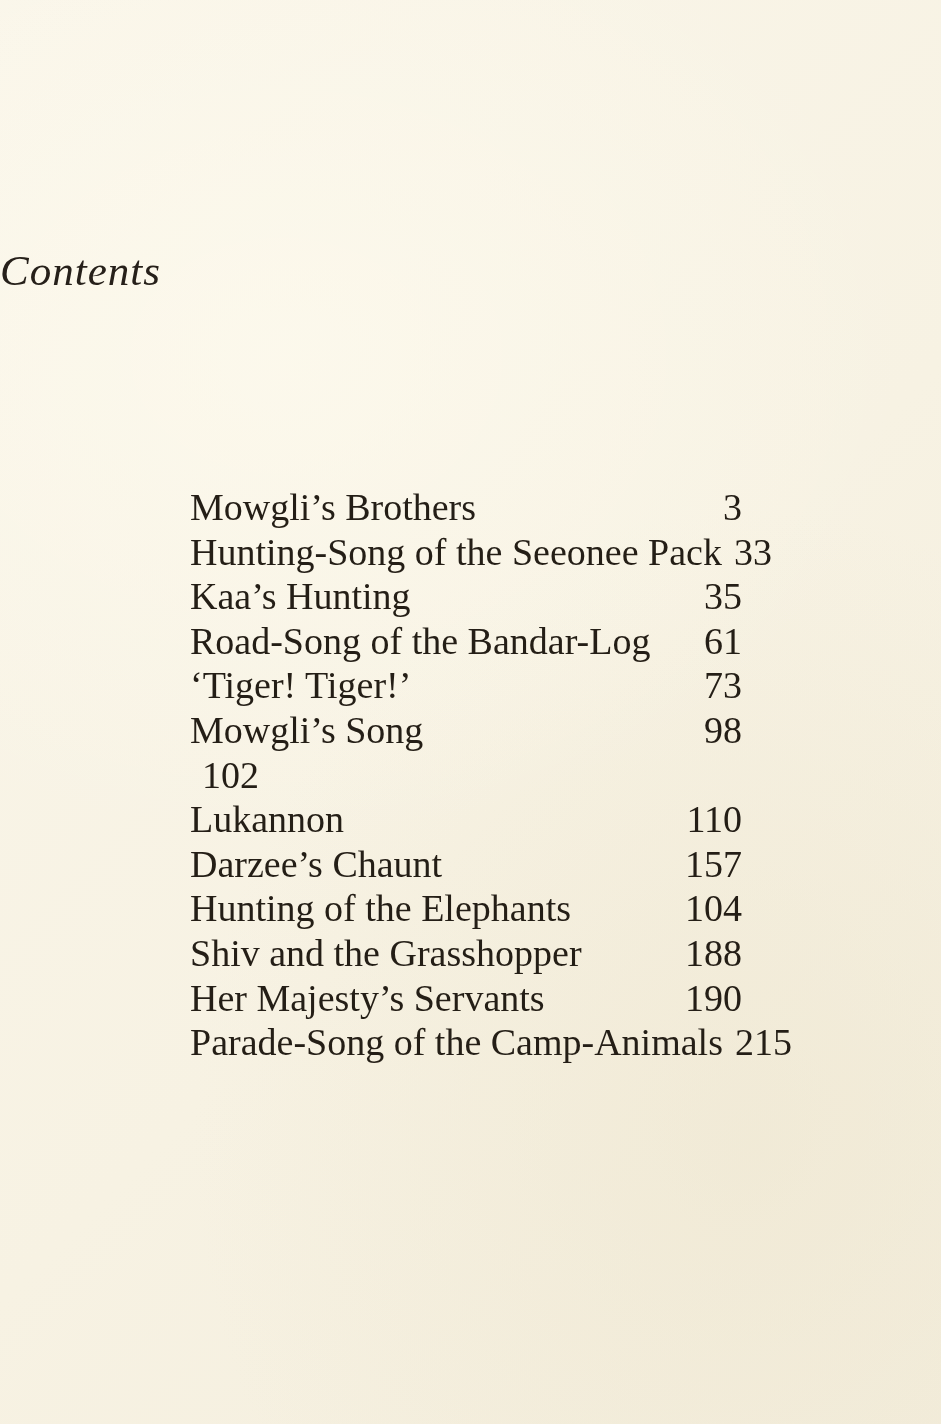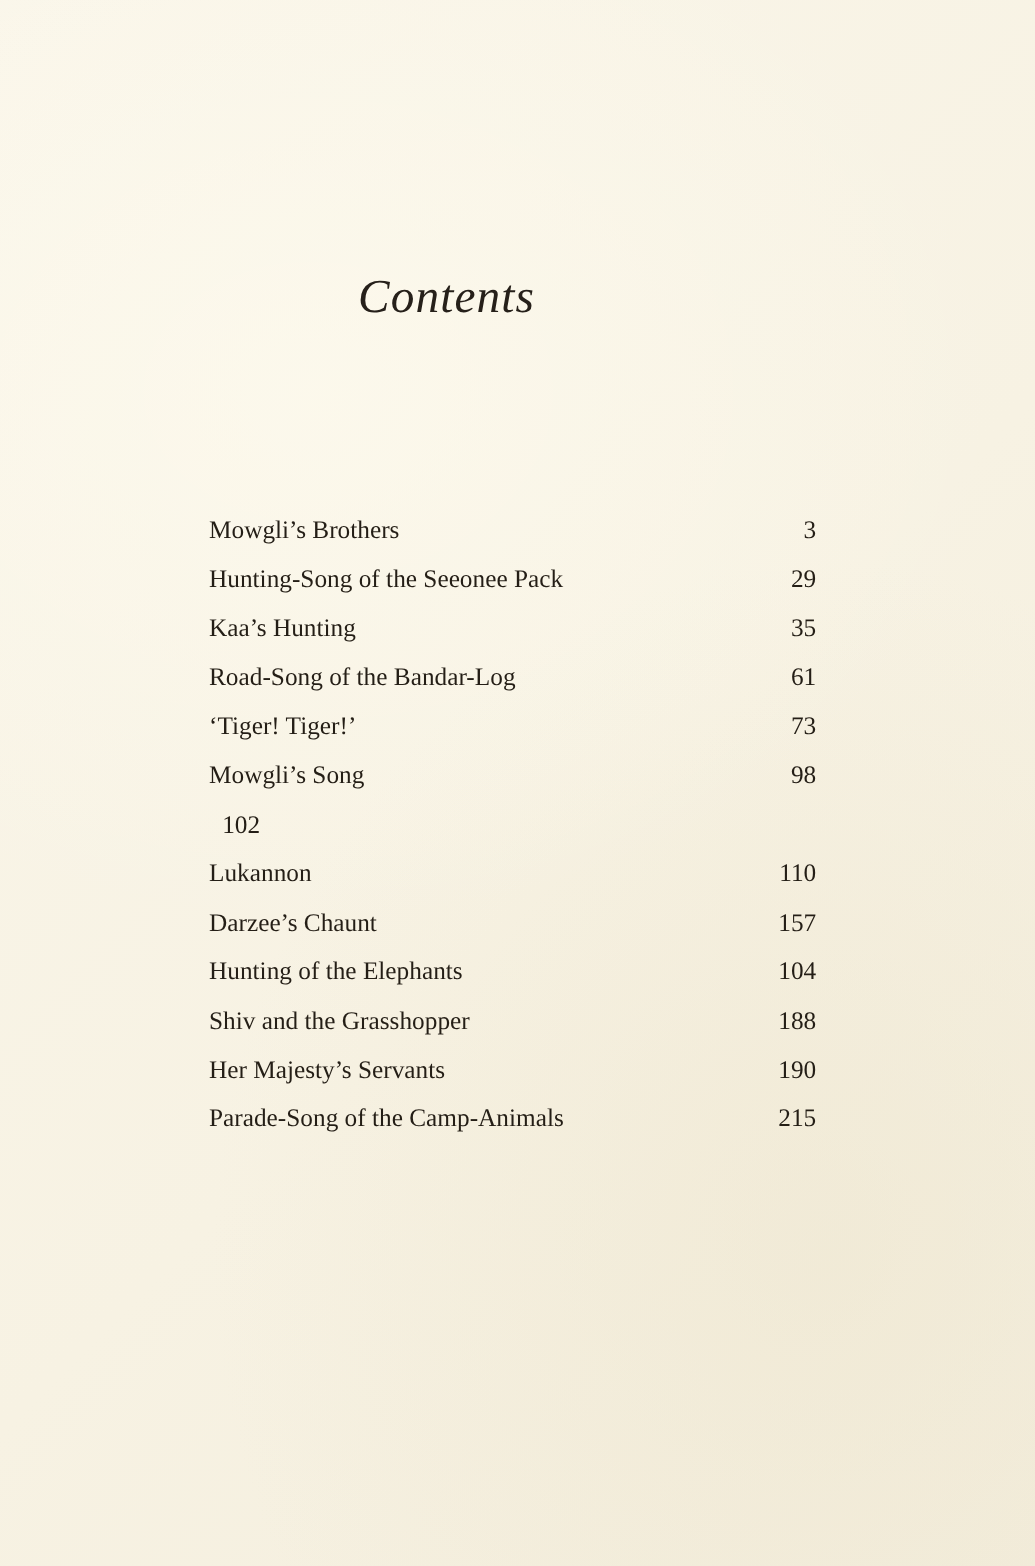--- a/index.html
+++ b/index.html
@@ -21,32 +21,32 @@
     background:
       radial-gradient(ellipse 900px 700px at 30% 25%, rgba(255,252,240,0.55), rgba(255,252,240,0) 70%),
       radial-gradient(ellipse 800px 900px at 80% 80%, rgba(236,228,204,0.45), rgba(236,228,204,0) 70%),
       linear-gradient(135deg, #faf6ea 0%, #f7f2e3 55%, #f3eddc 100%);
   }
   .title {
     position: absolute;
     top: 246px;
     left: 0;
     width: 812px;
-    text-align: center;
+    text-align: left;
     font-style: italic;
     font-size: 43px;
     letter-spacing: 1px;
     color: #26201a;
   }
   .toc {
     position: absolute;
-    top: 460px;
+    top: 485px;
     left: 190px;
     width: 552px;
-    font-size: 23px;
+    font-size: 38px;
   }
   .toc-row {
     display: flex;
     justify-content: space-between;
     align-items: baseline;
     line-height: 44.6px;
     white-space: nowrap;
   }
   .toc-title {
     color: #241e16;
@@ -67,21 +67,21 @@
 
   <div class="toc">
 
     <div class="toc-row">
       <span class="toc-title"><span>Mowgli’s Brothers</span><span class="ital"></span></span>
       <span class="toc-page">3</span>
     </div>
 
     <div class="toc-row">
       <span class="toc-title"><span>Hunting-Song of the Seeonee Pack</span><span class="ital"></span></span>
-      <span class="toc-page">29</span>
+      <span class="toc-page">33</span>
     </div>
 
     <div class="toc-row">
       <span class="toc-title"><span>Kaa’s Hunting</span><span class="ital"></span></span>
       <span class="toc-page">35</span>
     </div>
 
     <div class="toc-row">
       <span class="toc-title"><span>Road-Song of the </span><span class="ital">Bandar-Log</span></span>
       <span class="toc-page">61</span>

